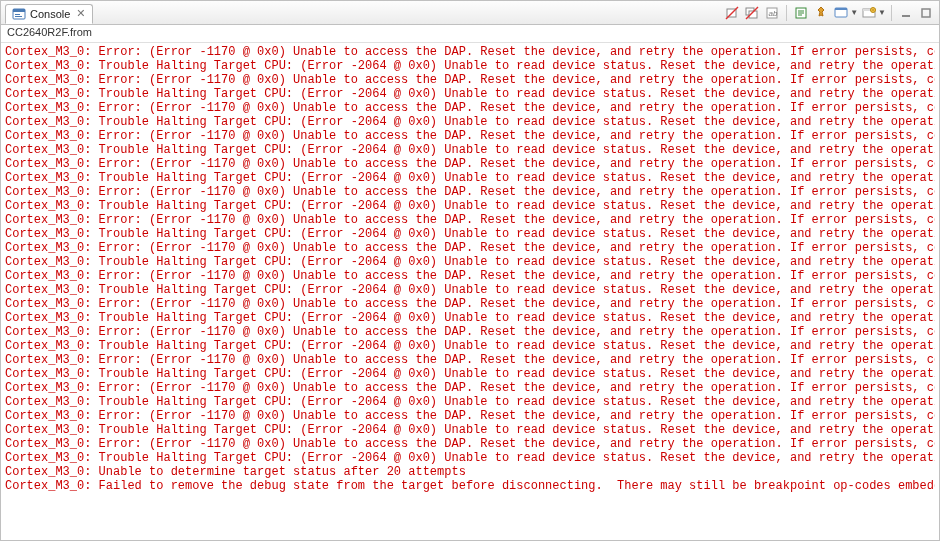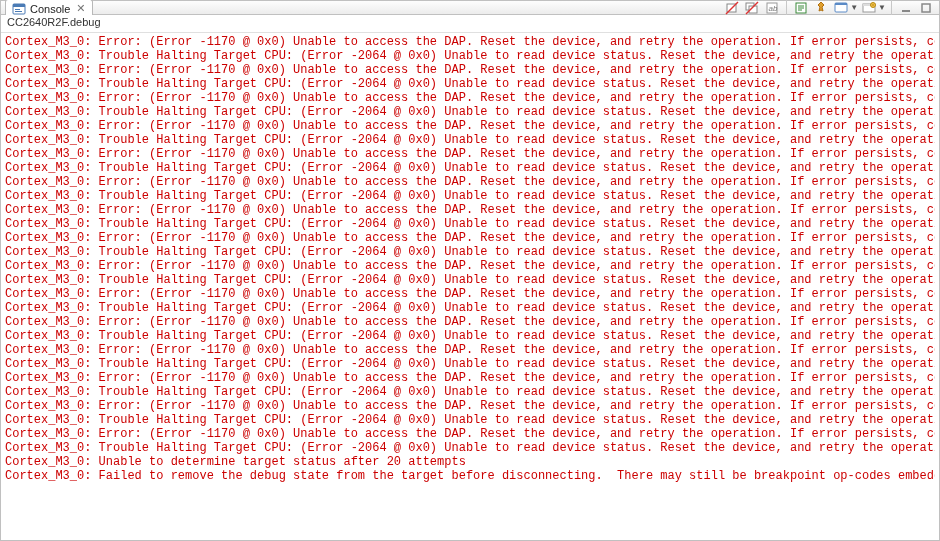--- a/index.html
+++ b/index.html
@@ -7,21 +7,21 @@
     margin: 0; padding: 0;
     width: 940px; height: 541px;
     font-family: "Segoe UI", Tahoma, sans-serif;
     font-size: 11px;
     background: #fff;
     overflow: hidden;
   }
   .view { display: flex; flex-direction: column; height: 100%; border: 1px solid #c0c0c0; }
   .tabbar {
     display: flex; align-items: center;
-    height: 14px;
+    height: 24px;
     background: linear-gradient(#fdfdfd,#ececec);
     border-bottom: 1px solid #c0c0c0;
     padding: 0 4px;
   }
   .tab {
     display: flex; align-items: center; gap: 4px;
     height: 20px; padding: 0 6px;
     background: #fff;
     border: 1px solid #b8b8b8; border-bottom: 1px solid #fff;
     border-radius: 3px 3px 0 0;
@@ -138,17 +138,17 @@
       </span>
       <span class="tbtn">
         <svg width="12" height="12" viewBox="0 0 12 12">
             <rect x="2" y="2" width="8" height="8" fill="none" stroke="#888" stroke-width="1.5"></rect>
           </svg>
       </span>
     </div>
   </div>
 
   <div class="subbar">
-    <span>CC2640R2F.debug</span>
+    <span>CC2640R2F.from</span>
   </div>
 
   <div class="console-body" id="console-body"><div class="console-line">Cortex_M3_0: Error: (Error -1170 @ 0x0) Unable to access the DAP. Reset the device, and retry the operation. If error persists, confi</div><div class="console-line">Cortex_M3_0: Trouble Halting Target CPU: (Error -2064 @ 0x0) Unable to read device status. Reset the device, and retry the operation.</div><div class="console-line">Cortex_M3_0: Error: (Error -1170 @ 0x0) Unable to access the DAP. Reset the device, and retry the operation. If error persists, confi</div><div class="console-line">Cortex_M3_0: Trouble Halting Target CPU: (Error -2064 @ 0x0) Unable to read device status. Reset the device, and retry the operation.</div><div class="console-line">Cortex_M3_0: Error: (Error -1170 @ 0x0) Unable to access the DAP. Reset the device, and retry the operation. If error persists, confi</div><div class="console-line">Cortex_M3_0: Trouble Halting Target CPU: (Error -2064 @ 0x0) Unable to read device status. Reset the device, and retry the operation.</div><div class="console-line">Cortex_M3_0: Error: (Error -1170 @ 0x0) Unable to access the DAP. Reset the device, and retry the operation. If error persists, confi</div><div class="console-line">Cortex_M3_0: Trouble Halting Target CPU: (Error -2064 @ 0x0) Unable to read device status. Reset the device, and retry the operation.</div><div class="console-line">Cortex_M3_0: Error: (Error -1170 @ 0x0) Unable to access the DAP. Reset the device, and retry the operation. If error persists, confi</div><div class="console-line">Cortex_M3_0: Trouble Halting Target CPU: (Error -2064 @ 0x0) Unable to read device status. Reset the device, and retry the operation.</div><div class="console-line">Cortex_M3_0: Error: (Error -1170 @ 0x0) Unable to access the DAP. Reset the device, and retry the operation. If error persists, confi</div><div class="console-line">Cortex_M3_0: Trouble Halting Target CPU: (Error -2064 @ 0x0) Unable to read device status. Reset the device, and retry the operation.</div><div class="console-line">Cortex_M3_0: Error: (Error -1170 @ 0x0) Unable to access the DAP. Reset the device, and retry the operation. If error persists, confi</div><div class="console-line">Cortex_M3_0: Trouble Halting Target CPU: (Error -2064 @ 0x0) Unable to read device status. Reset the device, and retry the operation.</div><div class="console-line">Cortex_M3_0: Error: (Error -1170 @ 0x0) Unable to access the DAP. Reset the device, and retry the operation. If error persists, confi</div><div class="console-line">Cortex_M3_0: Trouble Halting Target CPU: (Error -2064 @ 0x0) Unable to read device status. Reset the device, and retry the operation.</div><div class="console-line">Cortex_M3_0: Error: (Error -1170 @ 0x0) Unable to access the DAP. Reset the device, and retry the operation. If error persists, confi</div><div class="console-line">Cortex_M3_0: Trouble Halting Target CPU: (Error -2064 @ 0x0) Unable to read device status. Reset the device, and retry the operation.</div><div class="console-line">Cortex_M3_0: Error: (Error -1170 @ 0x0) Unable to access the DAP. Reset the device, and retry the operation. If error persists, confi</div><div class="console-line">Cortex_M3_0: Trouble Halting Target CPU: (Error -2064 @ 0x0) Unable to read device status. Reset the device, and retry the operation.</div><div class="console-line">Cortex_M3_0: Error: (Error -1170 @ 0x0) Unable to access the DAP. Reset the device, and retry the operation. If error persists, confi</div><div class="console-line">Cortex_M3_0: Trouble Halting Target CPU: (Error -2064 @ 0x0) Unable to read device status. Reset the device, and retry the operation.</div><div class="console-line">Cortex_M3_0: Error: (Error -1170 @ 0x0) Unable to access the DAP. Reset the device, and retry the operation. If error persists, confi</div><div class="console-line">Cortex_M3_0: Trouble Halting Target CPU: (Error -2064 @ 0x0) Unable to read device status. Reset the device, and retry the operation.</div><div class="console-line">Cortex_M3_0: Error: (Error -1170 @ 0x0) Unable to access the DAP. Reset the device, and retry the operation. If error persists, confi</div><div class="console-line">Cortex_M3_0: Trouble Halting Target CPU: (Error -2064 @ 0x0) Unable to read device status. Reset the device, and retry the operation.</div><div class="console-line">Cortex_M3_0: Error: (Error -1170 @ 0x0) Unable to access the DAP. Reset the device, and retry the operation. If error persists, confi</div><div class="console-line">Cortex_M3_0: Trouble Halting Target CPU: (Error -2064 @ 0x0) Unable to read device status. Reset the device, and retry the operation.</div><div class="console-line">Cortex_M3_0: Error: (Error -1170 @ 0x0) Unable to access the DAP. Reset the device, and retry the operation. If error persists, confi</div><div class="console-line">Cortex_M3_0: Trouble Halting Target CPU: (Error -2064 @ 0x0) Unable to read device status. Reset the device, and retry the operation.</div><div class="console-line">Cortex_M3_0: Unable to determine target status after 20 attempts</div><div class="console-line">Cortex_M3_0: Failed to remove the debug state from the target before disconnecting.  There may still be breakpoint op-codes embedded </div></div>
 </div>
 
 </body></html>

